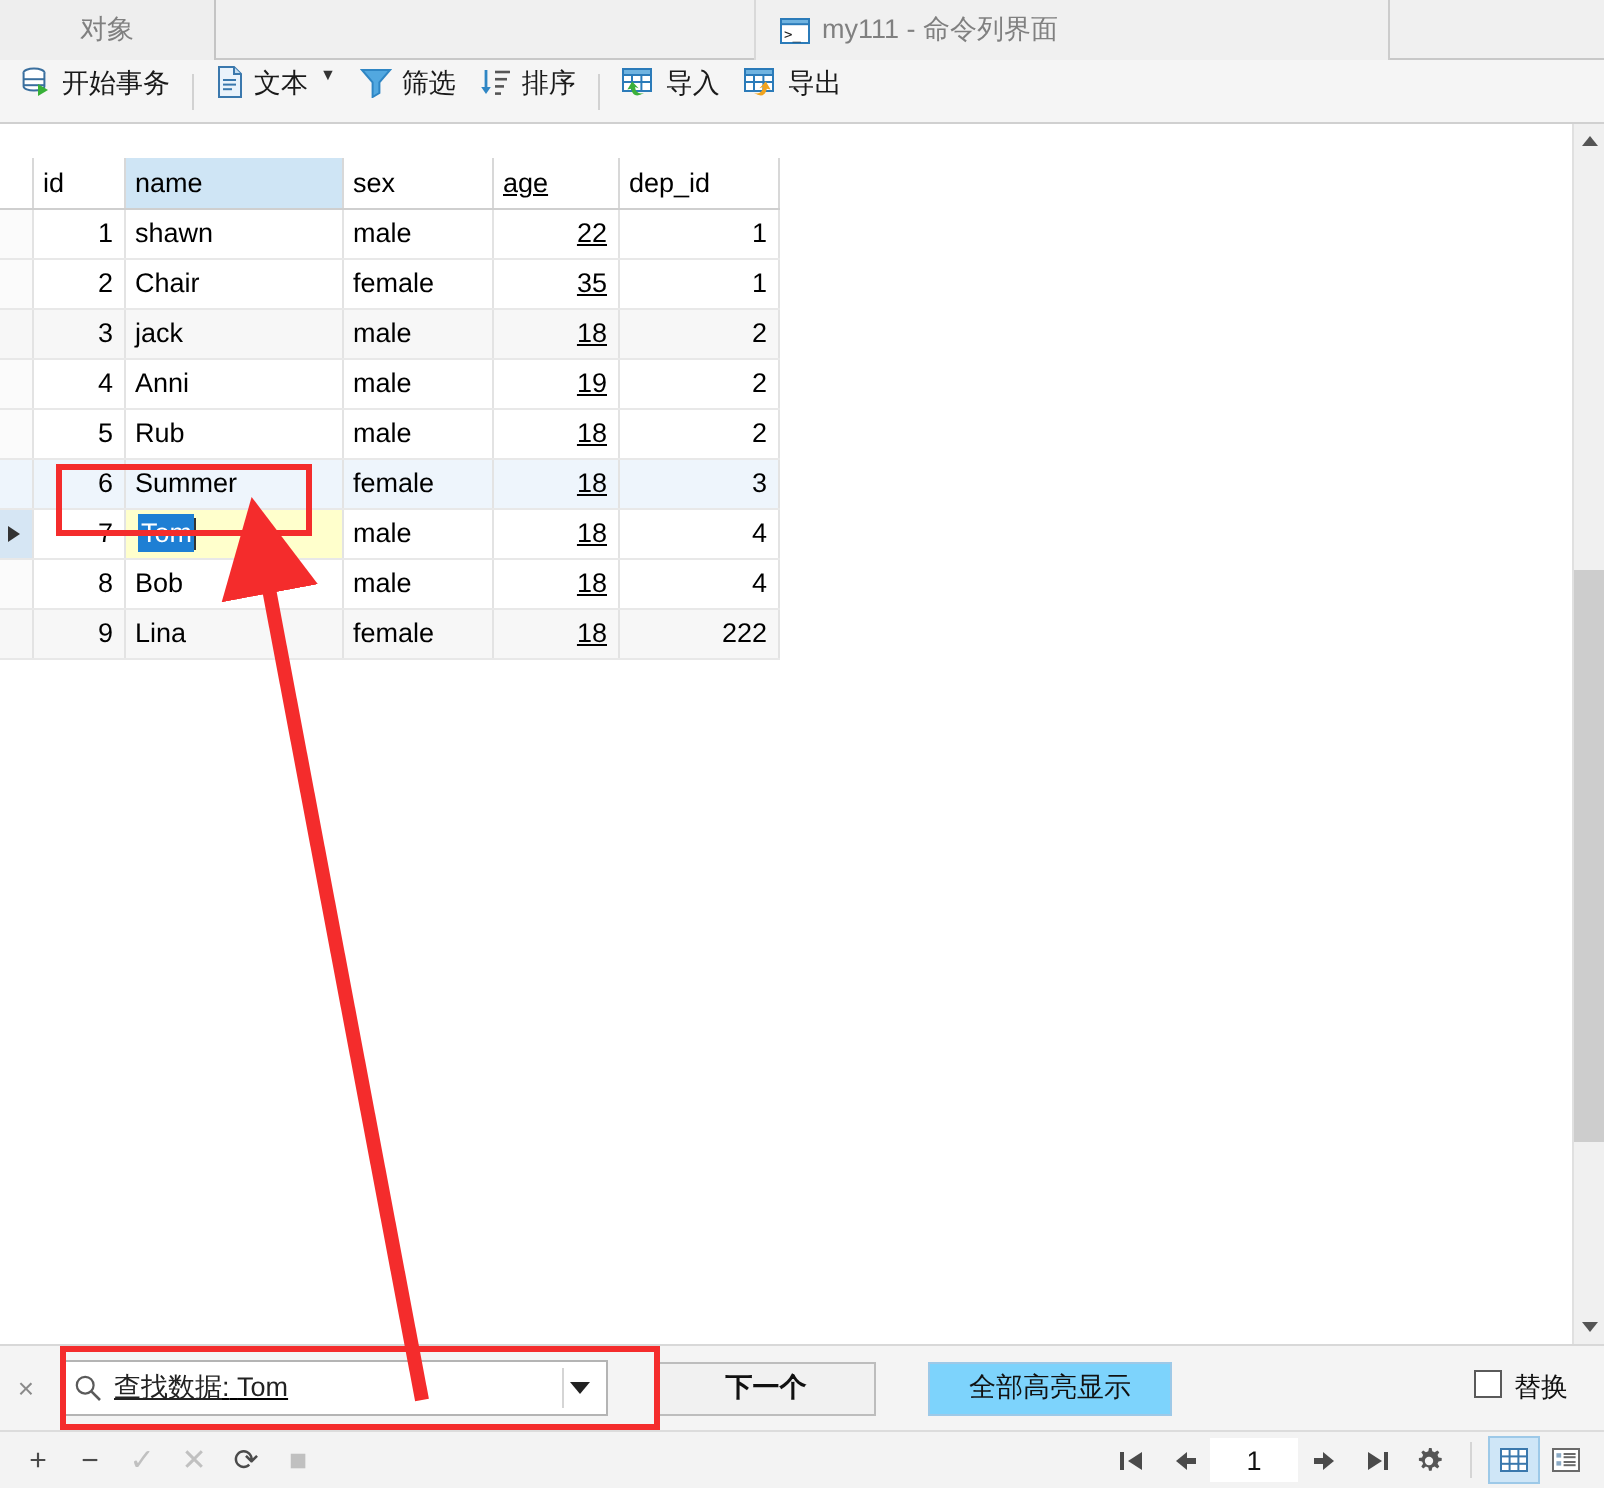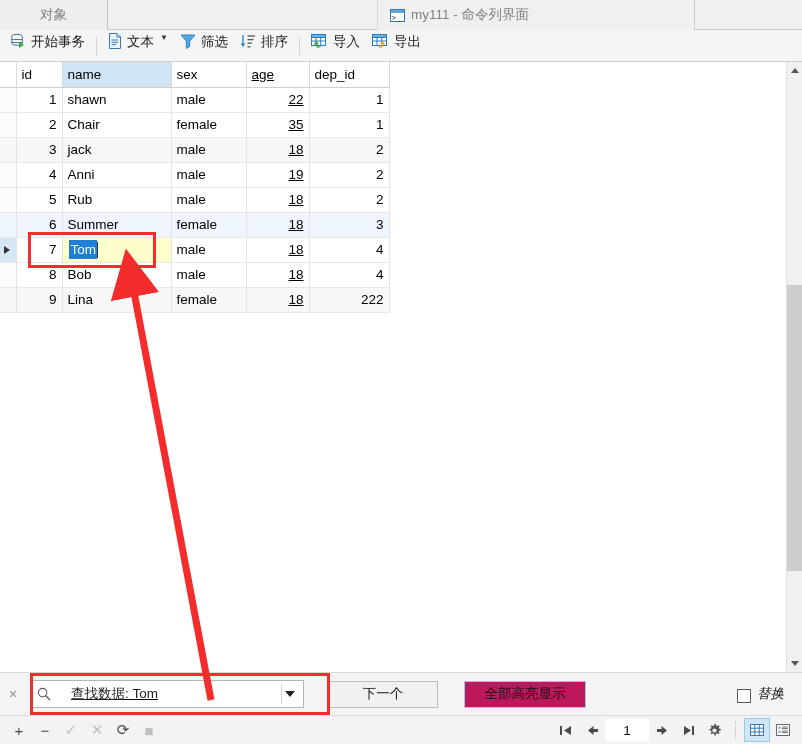--- a/index.html
+++ b/index.html
@@ -57,21 +57,21 @@
     display: flex; gap: 5px;
     height: 26px; padding: 0 6px;
     font-size: 13.5px; color: #1a1a1a;
     white-space: nowrap; cursor: default;
   }
   .tb-caret { font-size: 8px; color: #333; margin-left: 1px; }
   .tb-sep { width: 1px; height: 18px; background: #d2d2d2; margin: 0 5px; }
 
   
   .gridwrap {
-    position: absolute; left: 0; top: 62px; width: 786px; height: 610px;
+    position: absolute; left: 0; top: 79px; width: 786px; height: 610px;
     background: #ffffff; overflow: hidden;
   }
   table.grid { border-collapse: collapse; table-layout: fixed; }
   table.grid td, table.grid th {
     height: 25px; padding: 0 5px;
     font-size: 13.5px; font-weight: normal;
     border-right: 1px solid #e3e3e3;
     border-bottom: 1px solid #e8e8e8;
     white-space: nowrap; overflow: hidden;
     vertical-align: middle;
@@ -130,42 +130,42 @@
   
   .findbar {
     position: absolute; left: 0; top: 672px; width: 802px; height: 43px;
     background: #f4f4f4; border-top: 1px solid #d8d8d8;
     display: flex; align-items: center;
   }
   .close-x { width: 26px; text-align: center; color: #8a8a8a; font-size: 14px; cursor: default; }
   .findbox {
     position: relative; width: 272px; height: 28px;
     background: #ffffff; border: 1px solid #b4b4b4;
-    display: flex; align-items: center; padding: 0 4px; gap: 20px;
+    display: flex; align-items: center; padding: 0 4px; gap: 6px;
     margin-left: 6px;
     text-decoration: underline;
   }
   .find-label { font-size: 13.5px; color: #222; white-space: nowrap; }
   .find-label u { text-decoration: underline; }
   .combo-arrow {
     position: absolute; right: 8px; top: 50%; transform: translateY(-50%);
     width: 0; height: 0;
     border-left: 5px solid transparent; border-right: 5px solid transparent;
     border-top: 6px solid #222;
   }
   .combo-div { position: absolute; right: 21px; top: 3px; bottom: 3px; width: 1px; background: #d5d5d5; }
   .btn {
     height: 27px; min-width: 110px; padding: 0 14px;
     background: #f1f1f1; border: 1px solid #bdbdbd;
     font-size: 13.5px; color: #111;
     display: flex; align-items: center; justify-content: center;
     cursor: default;
   }
-  .btn.hl { background: #be185d; border: 1px solid #9dc9e8; min-width: 122px; }
-  .chk-wrap { display: flex; align-items: flex-end; gap: 6px; font-size: 13.5px; color: #111; font-style: italic; }
+  .btn.hl { background: #7dd3fc; border: 1px solid #9dc9e8; min-width: 122px; }
+  .chk-wrap { display: flex; align-items: flex-start; gap: 6px; font-size: 13.5px; color: #111; }
   .chk-box { width: 14px; height: 14px; border: 1px solid #5a5a5a; background: #fff; }
 
   
   .statusbar {
     position: absolute; left: 0; top: 715px; width: 802px; height: 29px;
     background: #f3f3f3; border-top: 1px solid #dcdcdc;
     display: flex; align-items: center;
   }
   .sb-btn {
     width: 26px; height: 24px; display: flex; align-items: center; justify-content: center;
@@ -422,21 +422,21 @@
           <line x1="8.8" y1="8.8" x2="13" y2="13" stroke="#5a5a5a" stroke-width="1.3"></line>
         </svg>
       </span>
       <span class="find-label">
         <u>查找数据</u><span>:</span>&nbsp;<span>Tom</span>
       </span>
       <span class="combo-div"></span>
       <span class="combo-arrow"></span>
     </div>
 
-    <div class="btn" style="margin-left:24px;">下一个</div>
+    <div class="btn" style="margin-left:24px;font-weight:bold;">下一个</div>
     <div class="btn hl" style="margin-left:26px;">全部高亮显示</div>
 
     <div class="chk-wrap" style="margin-left:auto; margin-right:18px;">
       <span class="chk-box"></span>
       <span>替换</span>
     </div>
   </div>
 
   <div class="statusbar">
     <div class="sb-btn" style="margin-left:6px;">+</div>

